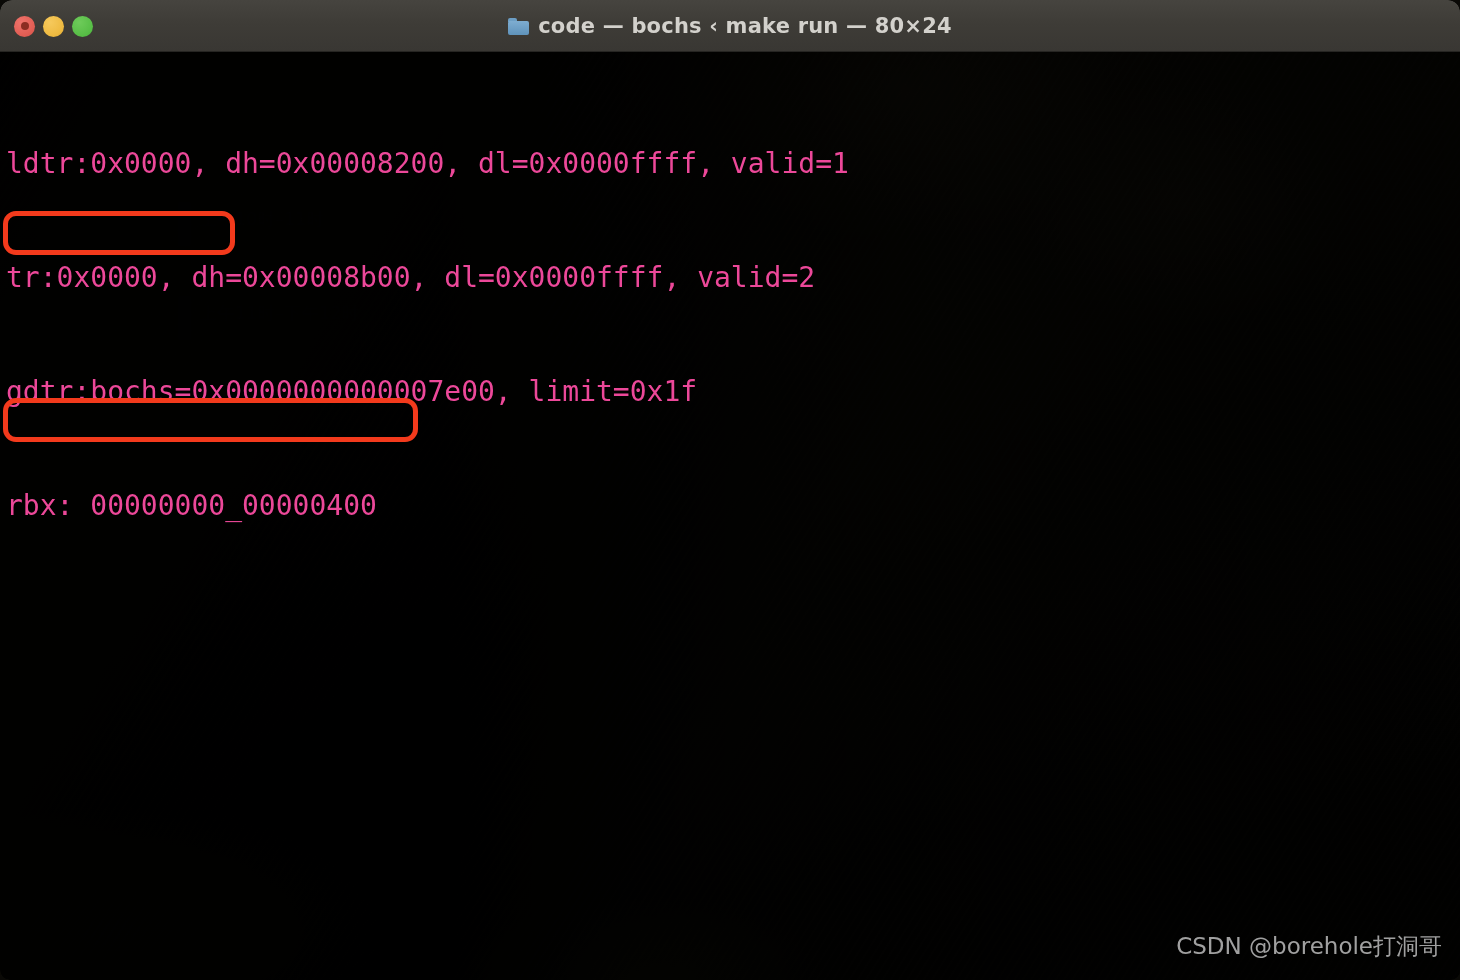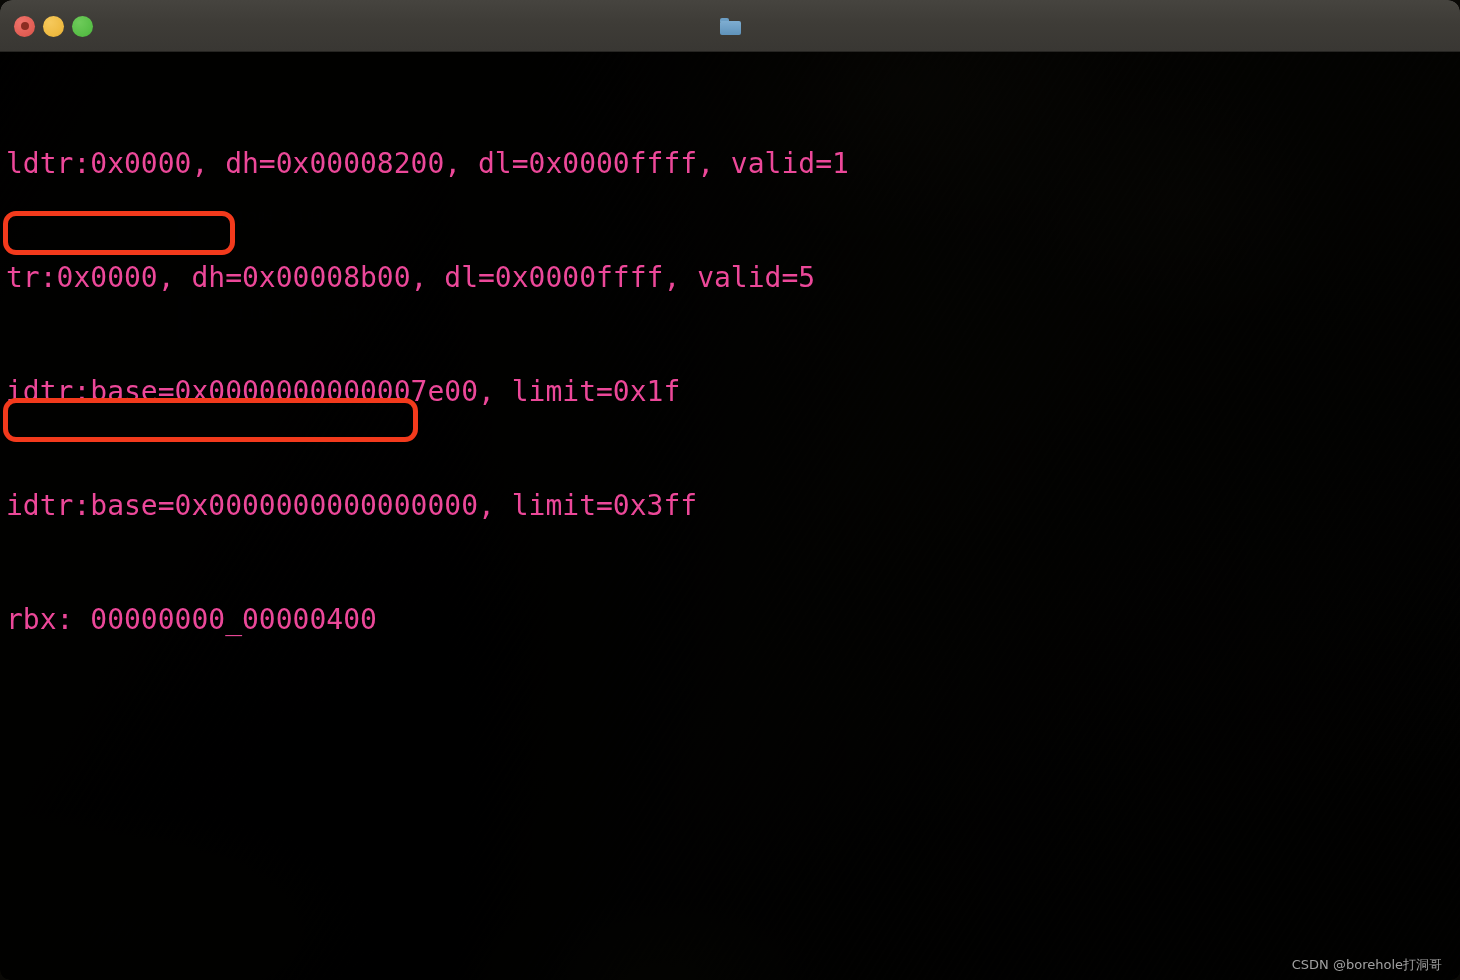--- a/index.html
+++ b/index.html
@@ -178,23 +178,23 @@
     border-radius: 13px;
     z-index: 60;
     pointer-events: none;
   }
   #hl-prompt { left: 3px;  top: 211px; width: 232px; height: 44px; }
   #hl-rsp    { left: 3px;  top: 398px; width: 415px; height: 44px; }
 
   
   #watermark {
     position: absolute;
-    right: 18px; bottom: 6px;
+    right: 18px; bottom: 18px;
     font-family: "DejaVu Sans", sans-serif;
-    font-size: 13px;
+    font-size: 23px;
     color: rgba(205,205,205,0.78);
     z-index: 70;
     white-space: nowrap;
   }
 </style>
 </head>
 <body>
 
 <div id="window">
 
@@ -203,23 +203,22 @@
     <div class="ghost-bar" style="left:178px; top:150px; width:13px; height:44px;"></div>
     <div class="ghost-text" style="left:200px; top:156px;">上午10时–11时</div>
     <div class="ghost-bar" style="left:178px; top:244px; width:13px; height:44px;"></div>
     <div class="ghost-text" style="left:200px; top:250px;">上午11时–下午12时</div>
   </div>
 
   <div id="terminal-bg-left"></div>
 
   <div id="terminal">
     <span class="tline">ldtr:0x0000, dh=0x00008200, dl=0x0000ffff, valid=1</span>
-    <span class="tline">tr:0x0000, dh=0x00008b00, dl=0x0000ffff, valid=5</span>
-    <span class="tline">idtr:base=0x0000000000007e00, limit=0x1f</span>
-    <span class="tline">idtr:base=0x0000000000000000, limit=0x3ff</span>
+    <span class="tline">tr:0x0000, dh=0x00008b00, dl=0x0000ffff, valid=2</span>
+    <span class="tline">gdtr:bochs=0x0000000000007e00, limit=0x1f</span>
     <span class="tline">rbx: 00000000_00000400</span>
     
     
     
     
     
     
     
     
     
@@ -239,18 +238,19 @@
     <div id="traffic-lights">
       <div class="light light-close"></div>
       <div class="light light-min"></div>
       <div class="light light-max"></div>
     </div>
     <div id="title-group">
       <div id="folder-icon">
         <div class="tab"></div>
         <div class="body"></div>
       </div>
+      <div id="window-title">code — bochs ‹ make run — 80×24</div>
     </div>
   </div>
 
   <div id="watermark">CSDN @borehole打洞哥</div>
 
 </div>
 
 </body></html>

